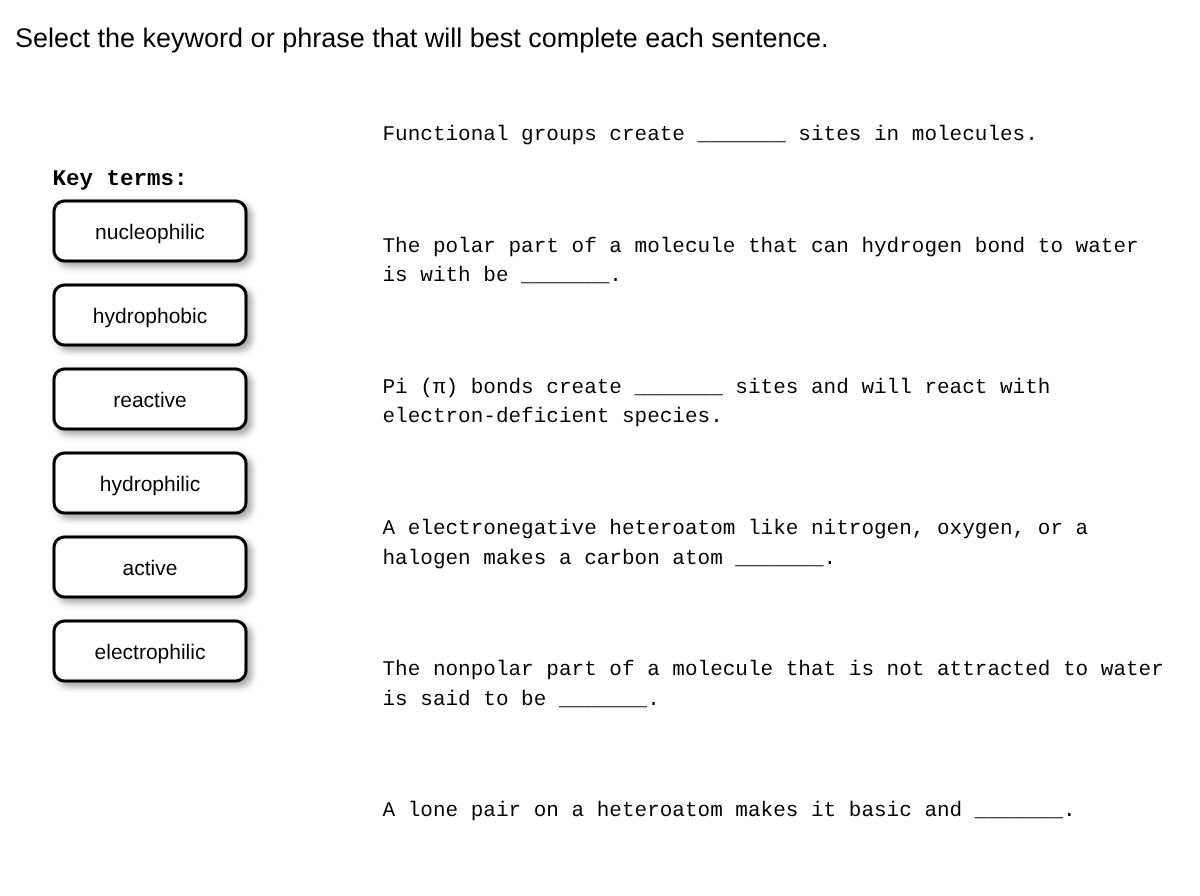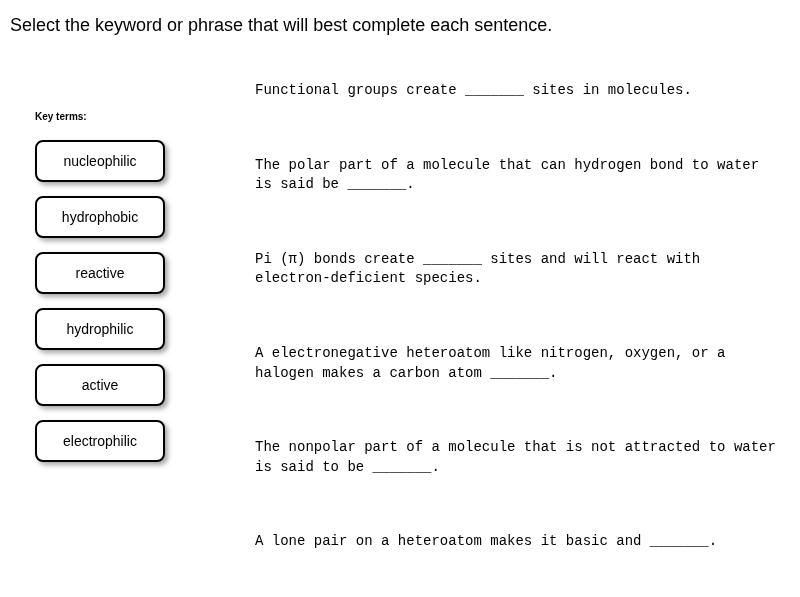--- a/index.html
+++ b/index.html
@@ -25,22 +25,23 @@
       gap: 60px;
     }
     .left-panel {
       width: 160px;
       flex-shrink: 0;
       margin-left: 25px;
       margin-top: 40px;
     }
     .key-terms-heading {
       font-weight: bold;
-      font-size: 10px;
-      margin-bottom: 18px;
+      font-size: 15px;
+      margin-bottom: 5px;
+      font-family: Liberation Mono, monospace;
     }
     .term-box {
       width: 130px;
       height: 42px;
       border: 2px solid #000;
       border-radius: 8px;
       display: flex;
       align-items: center;
       justify-content: center;
       margin-bottom: 14px;
@@ -73,19 +74,19 @@
     <div class="term-box">nucleophilic</div>
     <div class="term-box">hydrophobic</div>
     <div class="term-box">reactive</div>
     <div class="term-box">hydrophilic</div>
     <div class="term-box">active</div>
     <div class="term-box">electrophilic</div>
   </div>
 
   <div class="right-panel">
     <div class="sentence">Functional groups create _______ sites in molecules.</div>
-    <div class="sentence">The polar part of a molecule that can hydrogen bond to water is said be _______.</div>
+    <div class="sentence">The polar part of a molecule that can hydrogen bond to water is with be _______.</div>
     <div class="sentence">Pi (π) bonds create _______ sites and will react with electron-deficient species.</div>
     <div class="sentence">A electronegative heteroatom like nitrogen, oxygen, or a halogen makes a carbon atom _______.</div>
     <div class="sentence">The nonpolar part of a molecule that is not attracted to water is said to be _______.</div>
     <div class="sentence">A lone pair on a heteroatom makes it basic and _______.</div>
   </div>
 </div>
 
 </body></html>

